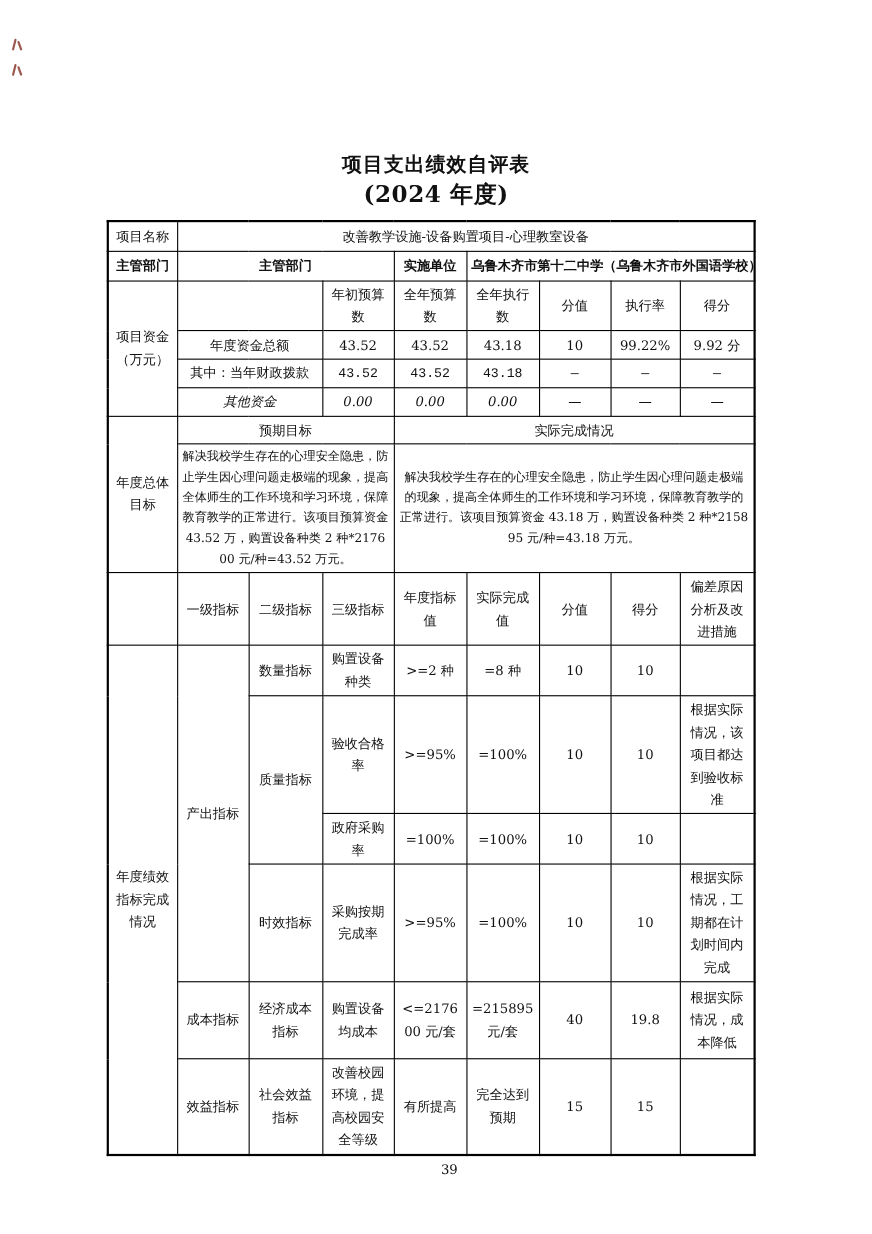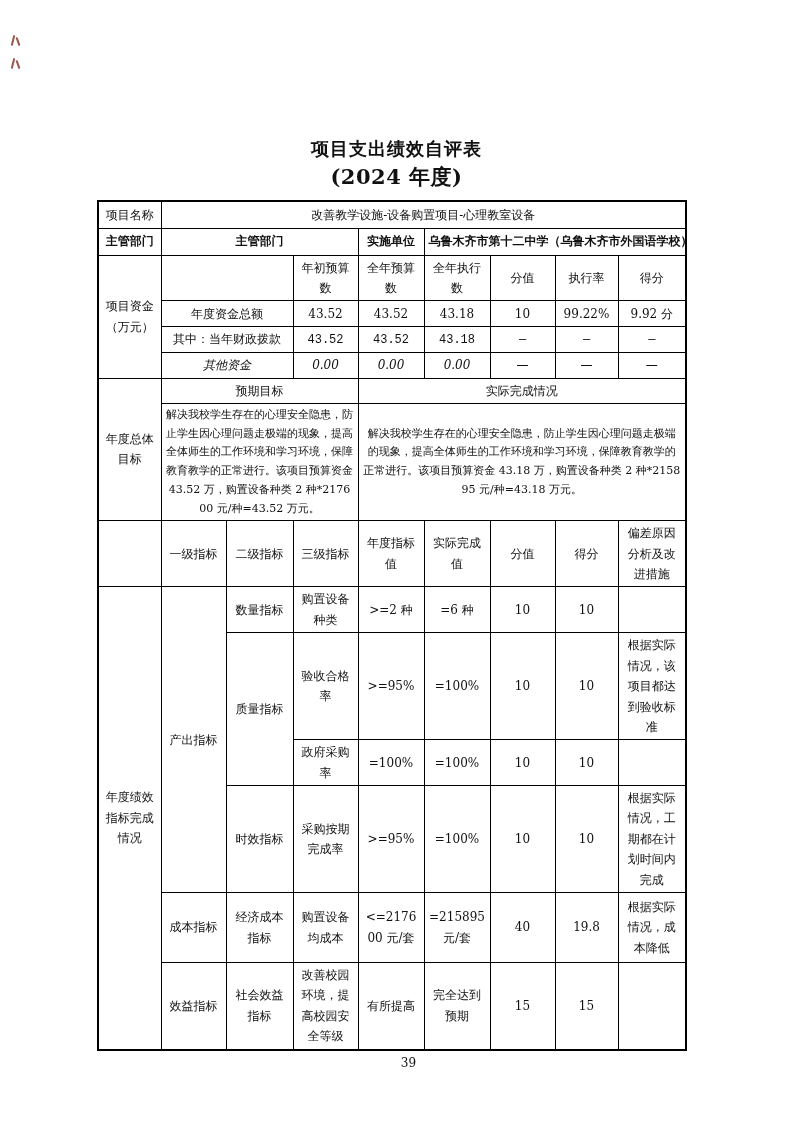--- a/index.html
+++ b/index.html
@@ -157,21 +157,21 @@
       <td>得分</td>
       <td>偏差原因分析及改进措施</td>
     </tr>
 
     <tr class="r10">
       <td rowspan="6">年度绩效指标完成情况</td>
       <td rowspan="4">产出指标</td>
       <td>数量指标</td>
       <td>购置设备种类</td>
       <td>&gt;=2 种</td>
-      <td>=6 种</td>
+      <td>=8 种</td>
       <td>10</td>
       <td>10</td>
       <td></td>
     </tr>
     <tr class="r11">
       <td rowspan="2">质量指标</td>
       <td>验收合格率</td>
       <td>&gt;=95%</td>
       <td>=100%</td>
       <td>10</td>

